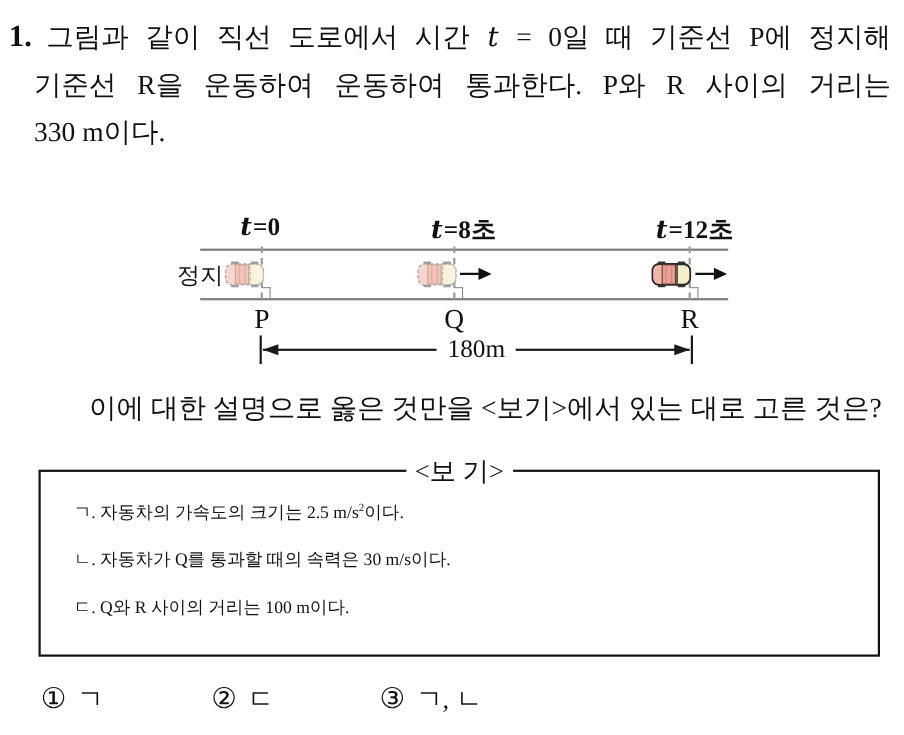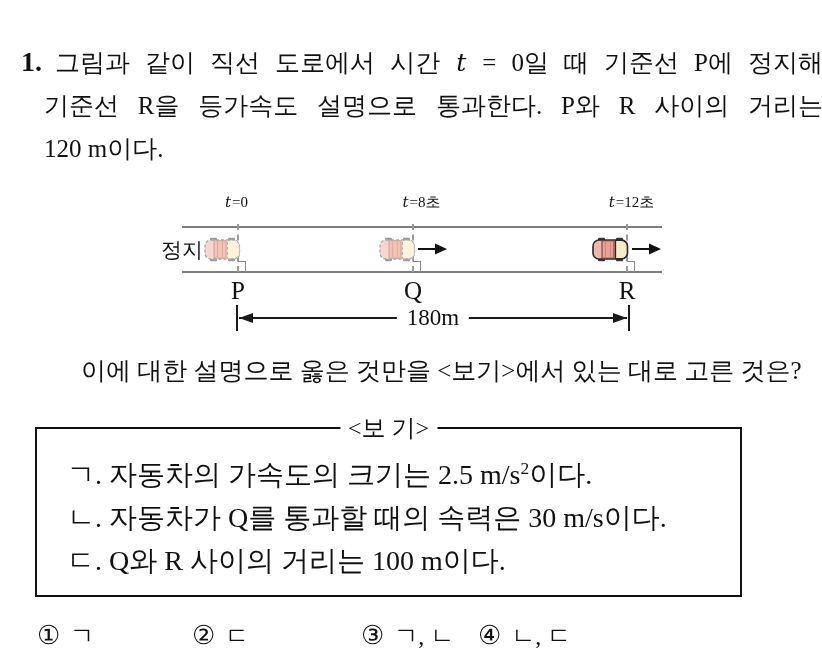--- a/index.html
+++ b/index.html
@@ -1,29 +1,29 @@
 <!DOCTYPE html>
 <html><head>
 <meta charset="utf-8">
 <style>
   * { margin:0; padding:0; box-sizing:border-box; }
   html,body { background:#ffffff; }
   body { font-family:"Liberation Serif","DejaVu Serif",serif; color:#111; }
   #page { position:relative; width:822px; height:668px; background:#fff; overflow:hidden; }
 
   
-  .qpara { position:absolute; left:21px; top:12px; width:802px;margin-top:28px; }
+  .qpara { position:absolute; left:8px; top:12px; width:802px; }
   .qline { font-size:25px; line-height:43px; text-align:justify; text-align-last:justify; white-space:normal; }
   .qline.lastline { text-align:left; text-align-last:left; }
   .qnum { font-weight:bold; font-size:28px; margin-right:13px; }
   .mi { font-style:italic; font-family:"DejaVu Serif","Liberation Serif",serif; padding:0 1px; }
   sup { font-size:0.62em; line-height:0; vertical-align:super; }
 
   
-  .dia-label { position:absolute; font-size:15px; transform:translateX(-50%); white-space:nowrap; }
+  .dia-label { position:absolute; font-size:23px; transform:translateX(-50%); white-space:nowrap;font-weight:bold; }
   .road { position:absolute; left:182px; width:480px; height:0; border-top:2px solid #7d7d7d; }
   .vdash { position:absolute; top:224px; height:48px; width:0; border-left:2px dashed #9b9b9b; }
   .perp { position:absolute; top:261px; width:8px; height:10px; border-top:1.6px solid #8a8a8a; border-right:1.6px solid #8a8a8a; }
   .stop-label { position:absolute; left:161px; top:236px; font-size:21px; }
   .car { position:absolute; top:237px; }
   .car-solid .body  { fill:#f2b5ab; stroke:#2b2b2b; stroke-width:1.6; }
   .car-solid .hood  { fill:#f7ecca; stroke:#2b2b2b; stroke-width:1.3; }
   .car-solid .cabin { fill:#eda194; stroke:#5a3d36; stroke-width:1; }
   .car-solid .wheels rect { fill:#3a3a3a; }
   .car-solid .wline { stroke:#c98b80; stroke-width:1.2; }
@@ -41,38 +41,38 @@
   .dim .dline { position:absolute; left:3px; right:3px; top:13px; height:0; border-top:2px solid #1a1a1a; }
   .dim .ah { position:absolute; top:8.5px; width:0; height:0; border-top:5.5px solid transparent; border-bottom:5.5px solid transparent; }
   .dim .ah.l { left:3px; border-right:14px solid #1a1a1a; }
   .dim .ah.r { right:3px; border-left:14px solid #1a1a1a; }
   .dim .dlabel { position:absolute; left:50%; top:0; transform:translateX(-50%); background:#fff; padding:0 10px; font-size:23px; line-height:28px;font-family:Liberation Serif, serif; }
 
   
   .prompt { position:absolute; left:45px; top:354px; width:770px; font-size:25px;margin-left:36px; }
 
   
-  .bogi { position:absolute; left:35px; top:427px; width:707px; height:170px; border:2px solid #111; }
+  .bogi { position:absolute; left:35px; top:427px; width:765px; height:170px; border:2px solid #111; }
   .bogi-title { position:absolute; left:50%; top:-17px; transform:translateX(-50%); background:#fff; padding:0 8px; font-size:24px; white-space:nowrap; }
-  .bogi-item { position:absolute; left:30px; font-size:28px; white-space:nowrap; }
+  .bogi-item { position:absolute; left:30px; font-size:16px; white-space:nowrap; }
 
   
   .choice { position:absolute; top:620px; font-size:24px; white-space:nowrap; cursor:default; }
   .choice .cnum { font-size:26px; }
   .choice .clabel { margin-left:10px; }
 </style>
 </head>
 <body>
 
 <div id="page">
 
   <div class="qpara">
     <div class="qline"><span class="qnum">1.</span><span><span>그림과 같이 직선 도로에서 시간 </span><span class="mi">t</span><span> = 0일 때 기준선 P에 정지해</span></span></div>
-    <div class="qline" style="padding-left:23px"><span><span>기준선 R을 등가속도 설명으로 통과한다. P와 R 사이의 거리는</span></span></div>
-    <div class="qline lastline" style="padding-left:23px"><span><span>120 m이다.</span></span></div>
+    <div class="qline" style="padding-left:23px"><span><span>기준선 R을 운동하여 운동하여 통과한다. P와 R 사이의 거리는</span></span></div>
+    <div class="qline lastline" style="padding-left:23px"><span><span>330 m이다.</span></span></div>
   </div>
 
   <div>
     <div class="dia-label" style="left:236px; top:193px;"><span class="mi">t</span><span>=0</span></div>
     <div class="dia-label" style="left:421px; top:193px;"><span class="mi">t</span><span>=8초</span></div>
     <div class="dia-label" style="left:631px; top:193px;"><span class="mi">t</span><span>=12초</span></div>
 
     <div class="road" style="top:226px;"></div>
     <div class="road" style="top:271px;"></div>
 
@@ -155,16 +155,15 @@
 
   <div class="bogi">
     <span class="bogi-title">&lt;보 기&gt;</span>
     <div class="bogi-item" style="top:27px;"><span>ㄱ. 자동차의 가속도의 크기는 2.5 m/s</span><sup>2</sup><span>이다.</span></div>
     <div class="bogi-item" style="top:70px;"><span>ㄴ. 자동차가 Q를 통과할 때의 속력은 30 m/s이다.</span></div>
     <div class="bogi-item" style="top:113px;font-family:Liberation Serif, serif;"><span>ㄷ. Q와 R 사이의 거리는 100 m이다.</span></div>
   </div>
 
   <div class="choice" style="left:37px;"><span class="cnum">①</span><span class="clabel">ㄱ</span></div>
   <div class="choice" style="left:192px;"><span class="cnum">②</span><span class="clabel">ㄷ</span></div>
-  <div class="choice" style="left:345px;margin-left:16px;"><span class="cnum">③</span><span class="clabel">ㄱ, ㄴ</span></div>
-  <div class="choice" style="left:478px;"><span class="cnum">④</span><span class="clabel">ㄴ, ㄷ</span></div>
+  <div class="choice" style="left:345px;"><span class="cnum">③</span><span class="clabel">ㄱ, ㄴ</span></div>
 
 </div>
 
 </body></html>

